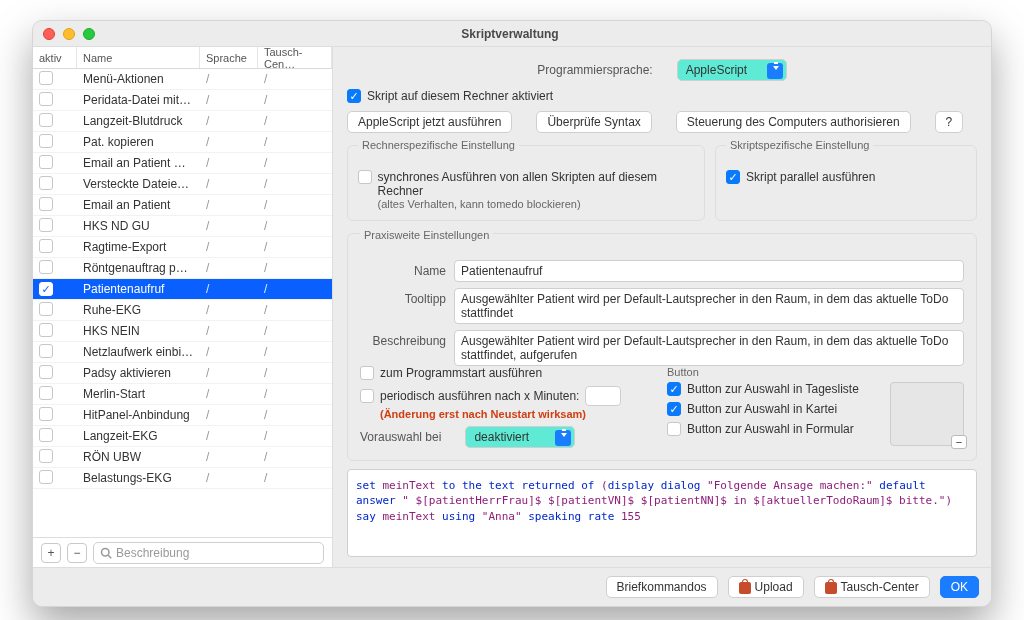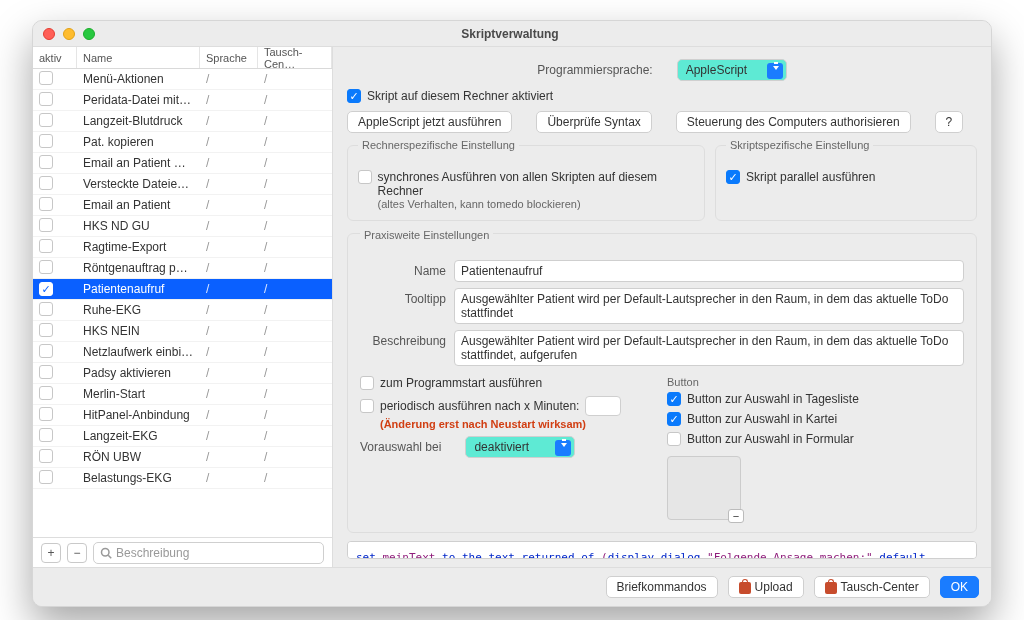--- a/index.html
+++ b/index.html
@@ -320,42 +320,42 @@
           <div class="k">Name</div>
           <div class="inp">Patientenaufruf</div>
 
           <div class="k">Tooltipp</div>
           <div class="inp">Ausgewählter Patient wird per Default-Lautsprecher in den Raum, in dem das aktuelle ToDo stattfindet</div>
 
           <div class="k">Beschreibung</div>
           <div class="inp ta">Ausgewählter Patient wird per Default-Lautsprecher in den Raum, in dem das aktuelle ToDo stattfindet, aufgerufen</div>
         </div>
 
-        <div class="twocol" style="margin-top:10px;align-items:flex-start;">
+        <div class="twocol" style="align-items:flex-start;">
           <div style="flex:1">
             <div class="chkrow" style="margin-bottom:6px;">
               <span class="chk"></span>
               <span>zum Programmstart ausführen</span>
             </div>
             <div class="chkrow" style="margin-bottom:2px;">
               <span class="chk"></span>
               <span>periodisch ausführen nach x Minuten:</span>
               <div class="inp" style="width:36px;height:18px;padding:1px 4px;"></div>
             </div>
             <div class="redtxt" style="margin-left:20px;margin-bottom:6px;">(Änderung erst nach Neustart wirksam)</div>
             <div class="row">
               <span class="lbl">Vorauswahl bei</span>
               <div class="select">
                 <span>deaktiviert</span>
               </div>
             </div>
           </div>
           <div style="flex:1">
             <div class="small" style="margin-bottom:4px;">Button</div>
-            <div style="display:flex;gap:10px;align-items:flex-start;flex-direction:column;">
+            <div style="display:flex;gap:10px;align-items:flex-start;">
               <div style="flex:1">
                 <div class="chkrow" style="margin-bottom:6px;">
                   <span class="chk on"></span>
                   <span>Button zur Auswahl in Tagesliste</span>
                 </div>
                 <div class="chkrow" style="margin-bottom:6px;text-align:right;">
                   <span class="chk on"></span>
                   <span>Button zur Auswahl in Kartei</span>
                 </div>
                 <div class="chkrow">

